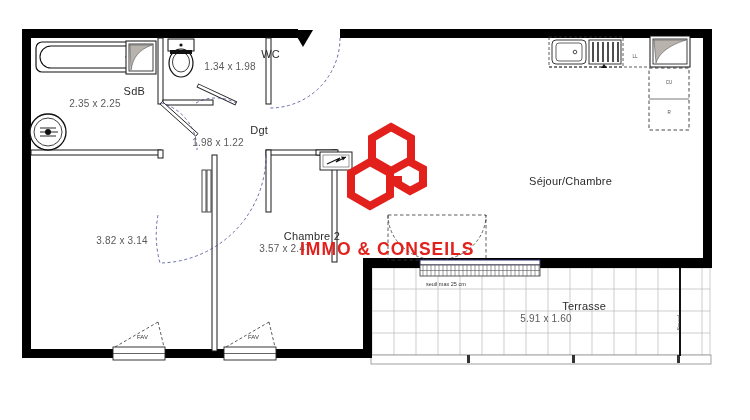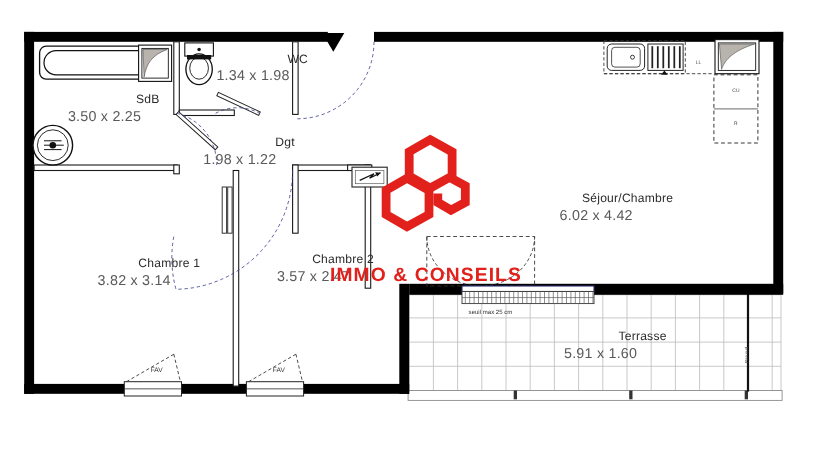--- a/index.html
+++ b/index.html
@@ -4,21 +4,21 @@
 <title>Plan</title>
 <style>
   html,body{margin:0;padding:0;background:#ffffff;}
   body{width:750px;height:420px;overflow:hidden;
        font-family:"Liberation Sans", sans-serif;}
   #stage{position:relative;width:750px;height:420px;background:#fff;}
   #plan-svg{position:absolute;left:0;top:0;}
   .overlay-text{position:absolute;pointer-events:none;}
   .room-name{font-family:"Liberation Sans",sans-serif;font-size:11px;color:#2b2b2b;
              text-align:right;letter-spacing:.2px;white-space:nowrap;}
-  .room-dims{font-family:"Liberation Sans",sans-serif;font-size:13px;color:#5a5a5a;
+  .room-dims{font-family:"Liberation Sans",sans-serif;font-size:10px;color:#5a5a5a;
              text-align:center;letter-spacing:.2px;white-space:nowrap;margin-top:1px;}
   .tiny-label{font-family:"Liberation Sans",sans-serif;font-size:4.5px;color:#4a4a4a;
               text-align:center;white-space:nowrap;}
   .note-label{font-family:"Liberation Sans",sans-serif;font-size:5.5px;color:#333;
               white-space:nowrap;}
   .fav-label{font-family:"Liberation Sans",sans-serif;font-size:6px;color:#333;
              white-space:nowrap;}
   .vert-label{font-family:"Liberation Sans",sans-serif;font-size:4px;color:#444;
               white-space:nowrap;transform:rotate(-90deg);transform-origin:left top;}
   #logo-block{position:absolute;left:300px;top:122px;width:172px;height:160px;}
@@ -268,46 +268,44 @@
         <line x1="535" y1="265" x2="535" y2="276"></line>
           <line x1="539" y1="265" x2="539" y2="276"></line>
         <line x1="420" y1="270.5" x2="540" y2="270.5"></line>
       </g>
     </g>
 
   </svg>
 
   <div class="overlay-text" style="left:45px;top:85px;width:100px;">
     <div class="room-name">SdB</div>
-    <div class="room-dims">3.50 x  2.25</div>
+    <div class="room-dims">2.35 x  2.25</div>
   </div>
 
   <div class="overlay-text" style="left:180px;top:48px;width:100px;">
     <div class="room-name">WC</div>
     <div class="room-dims">1.34 x  1.98</div>
   </div>
 
   <div class="overlay-text" style="left:168px;top:124px;width:100px;">
     <div class="room-name">Dgt</div>
     <div class="room-dims">1.98 x  1.22</div>
   </div>
 
   <div class="overlay-text" style="left:62px;top:234px;width:120px;">
-    <div class="room-name">Chambre 1</div>
     <div class="room-dims">3.82 x  3.14</div>
   </div>
 
   <div class="overlay-text" style="left:230px;top:230px;width:110px;">
     <div class="room-name">Chambre 2</div>
     <div class="room-dims">3.57 x  2.47</div>
   </div>
 
   <div class="overlay-text" style="left:472px;top:175px;width:140px;">
     <div class="room-name">Séjour/Chambre</div>
-    <div class="room-dims">6.02 x  4.42</div>
   </div>
 
   <div class="overlay-text" style="left:486px;top:300px;width:120px;">
     <div class="room-name">Terrasse</div>
     <div class="room-dims">5.91 x  1.60</div>
   </div>
 
   <div class="overlay-text note-label" style="left:426px;top:281px;">seuil max 25 cm</div>
 
   <div class="overlay-text fav-label" style="left:137px;top:334px;">FAV</div>

